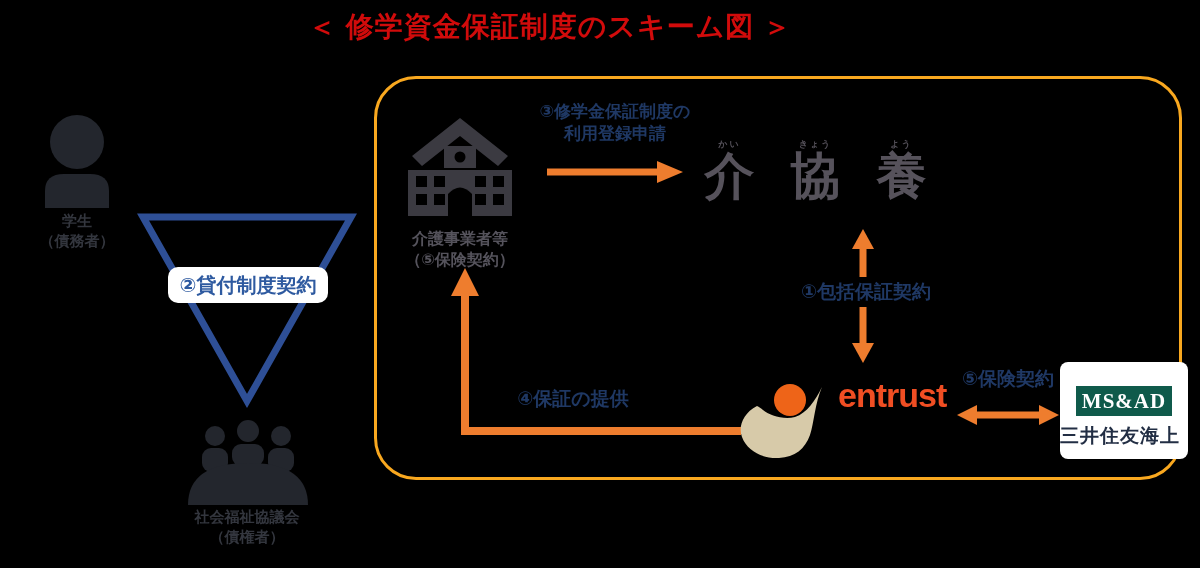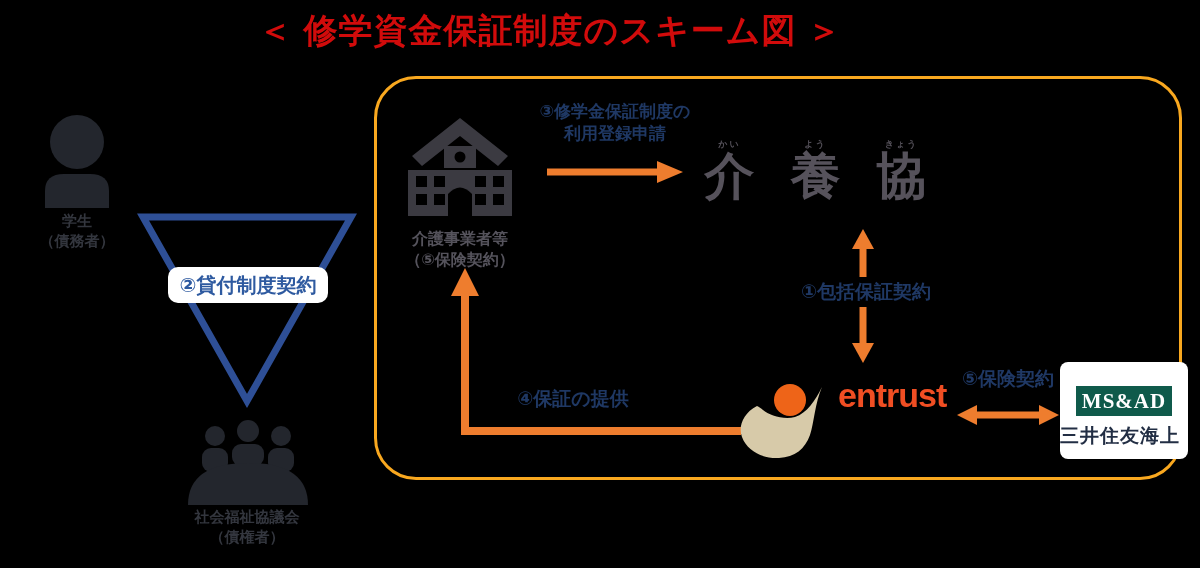--- a/index.html
+++ b/index.html
@@ -6,21 +6,21 @@
   #canvas{
     position:relative;width:1200px;height:568px;overflow:hidden;
     background:var(--background);
     font-family:"Liberation Sans","DejaVu Sans",sans-serif;
   }
   .abs{position:absolute;}
   .ctr{text-align:center;}
 
   #title{
     left:0;top:8px;width:1100px;text-align:center;
-    font-size:34px;font-weight:800;letter-spacing:1px;
+    font-size:28px;font-weight:800;letter-spacing:1px;
     color:var(--title_red);
   }
 
   .gray-label{
     color:var(--left_label_gray);font-size:15px;font-weight:700;line-height:20px;
   }
   #student-label{left:17px;top:211px;width:120px;}
   #council-label{left:147px;top:507px;width:200px;}
 
   #loan-contract-label{
@@ -137,26 +137,26 @@
     <line x1="2" y1="12" x2="114" y2="12" stroke="#ee7d2e" stroke-width="7"></line>
     <polygon points="112,1 138,12 112,23" fill="#ee7d2e"></polygon>
   </svg>
 
   <div id="kaiyokyo-logo" class="abs">
     <div class="kjchar">
       <span class="furi">かい</span>
       <span class="kan">介</span>
     </div>
     <div class="kjchar">
+      <span class="furi">きょう</span>
+      <span class="kan">協</span>
+    </div>
+    <div class="kjchar">
       <span class="furi">よう</span>
       <span class="kan">養</span>
-    </div>
-    <div class="kjchar">
-      <span class="furi">きょう</span>
-      <span class="kan">協</span>
     </div>
   </div>
 
   <svg class="abs" style="left:850px;top:228px" width="26" height="136" viewBox="0 0 26 136">
     <line x1="13" y1="16" x2="13" y2="120" stroke="#ee7d2e" stroke-width="7"></line>
     <polygon points="13,1 24,21 2,21" fill="#ee7d2e"></polygon>
     <polygon points="13,135 24,115 2,115" fill="#ee7d2e"></polygon>
   </svg>
   <div id="comprehensive-label" class="abs ctr navy-label">①包括保証契約</div>
 

